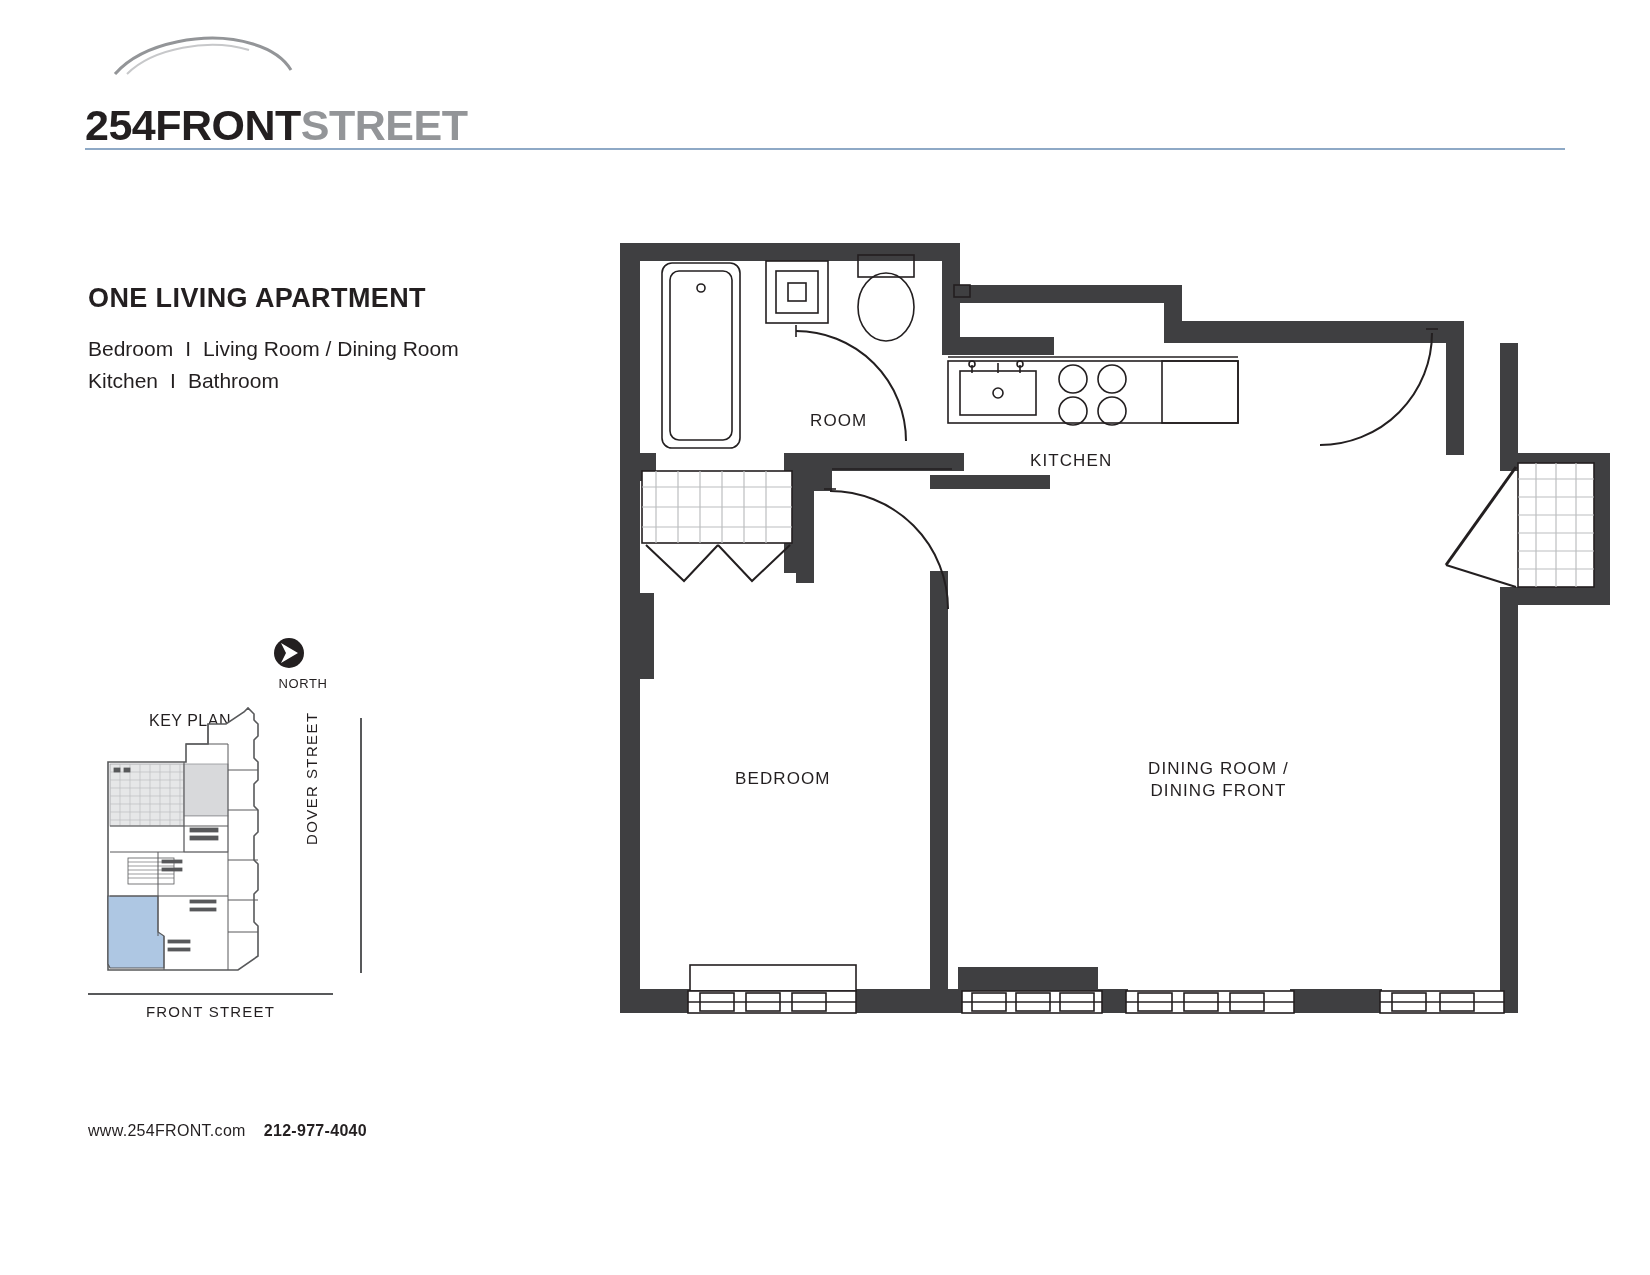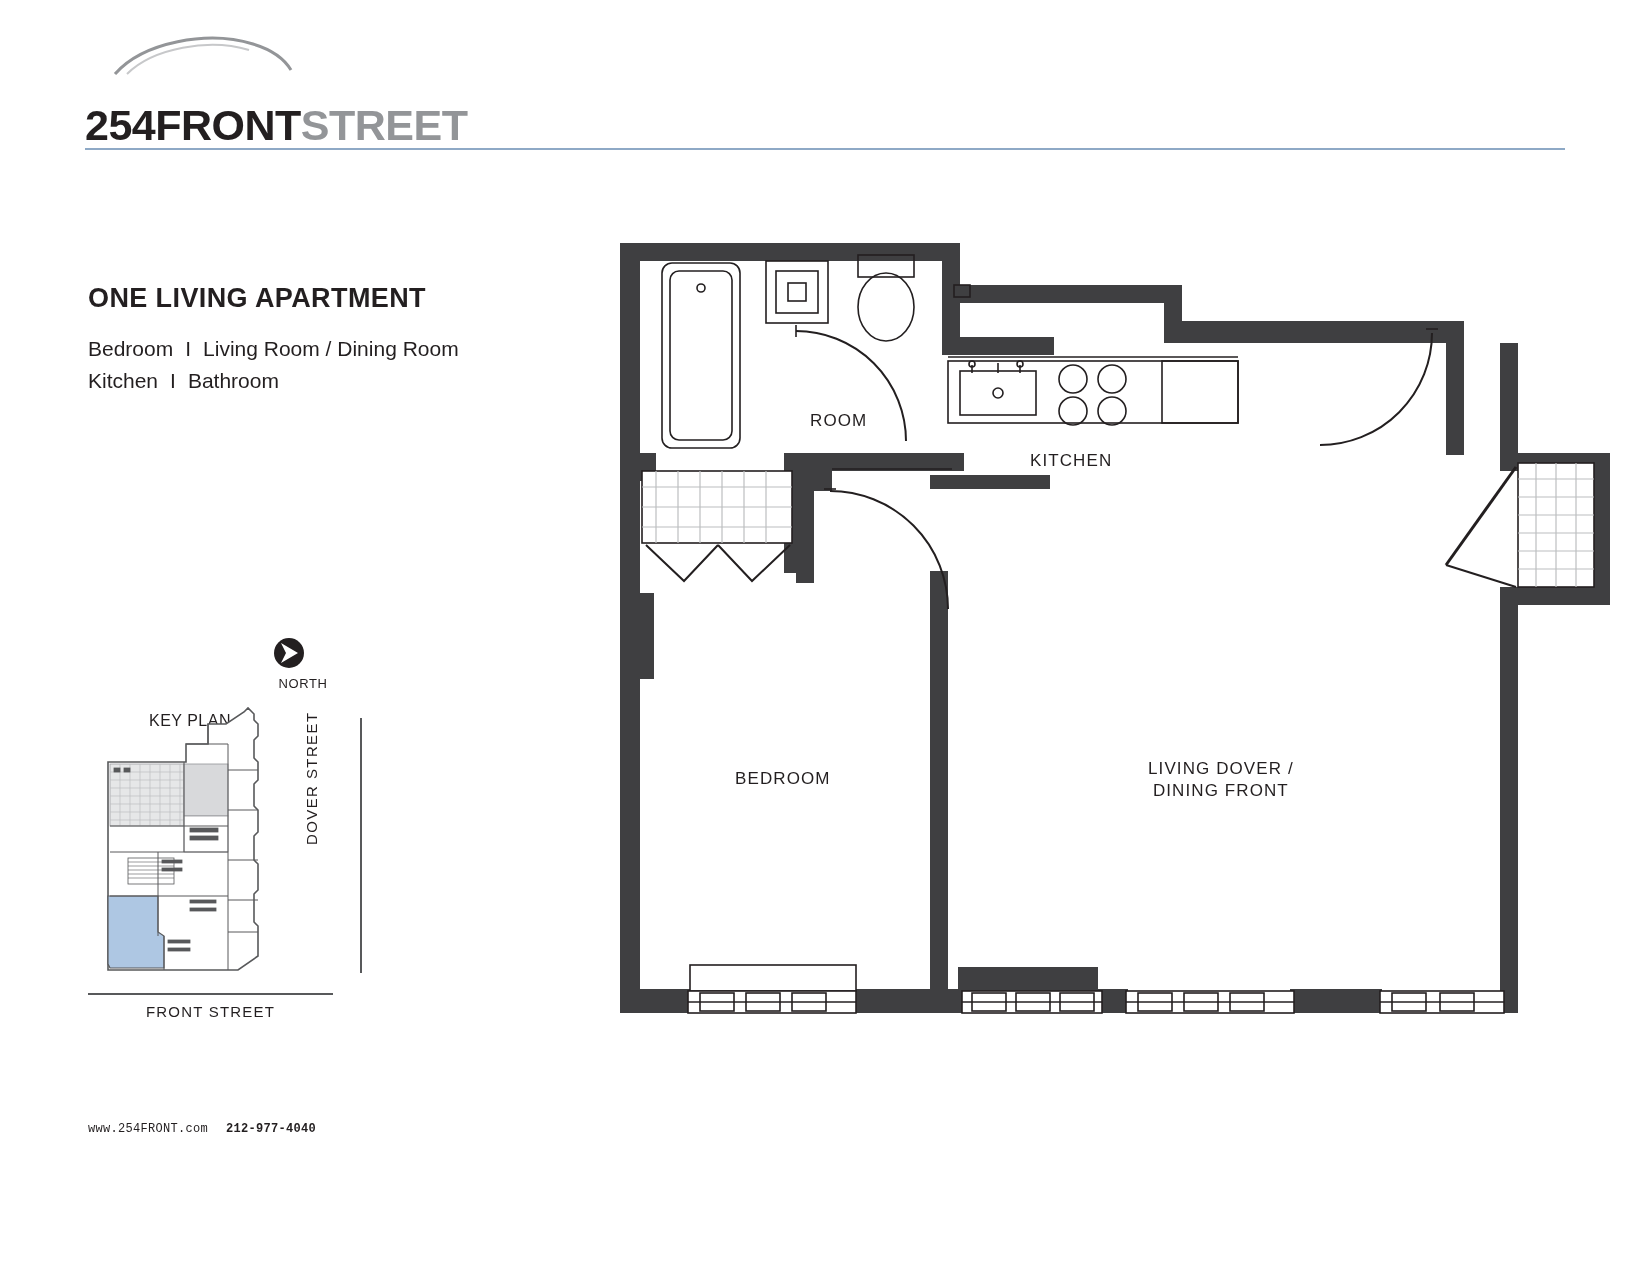--- a/index.html
+++ b/index.html
@@ -149,24 +149,23 @@
     text-align: center;
     font-size: 15px;
     letter-spacing: 1.2px;
     color: #231f20;
   }
 
   
   #footer {
     position: absolute;
     left: 88px; top: 1122px;
-    font-size: 12px;
+    font-size: 16px;
     letter-spacing: 0.3px;
     white-space: nowrap;
-    font-family: Liberation Mono, monospace;
   }
   #footer .url { color: #231f20; }
   #footer .phone { color: #231f20; font-weight: bold; margin-left: 18px; }
 
   
   #floorplan {
     position: absolute;
     left: 600px; top: 225px;
     width: 1010px; height: 830px;
   }
@@ -454,16 +453,16 @@
       <rect x="792" y="768" width="34" height="18" fill="none"></rect>
       <rect x="840" y="768" width="34" height="18" fill="none"></rect>
     </g>
   </svg>
 
   
   <div class="room-label" style="left:210px; top:185px;">ROOM</div>
   <div class="room-label" style="left:430px; top:225px;">KITCHEN</div>
   <div class="room-label" style="left:135px; top:543px;">BEDROOM</div>
   <div class="room-label" style="left:548px; top:533px;">
-    <div>LIVING DOVER /</div>
+    <div>DINING ROOM /</div>
     <div>DINING FRONT</div>
   </div>
 </div>
 
 </body></html>

